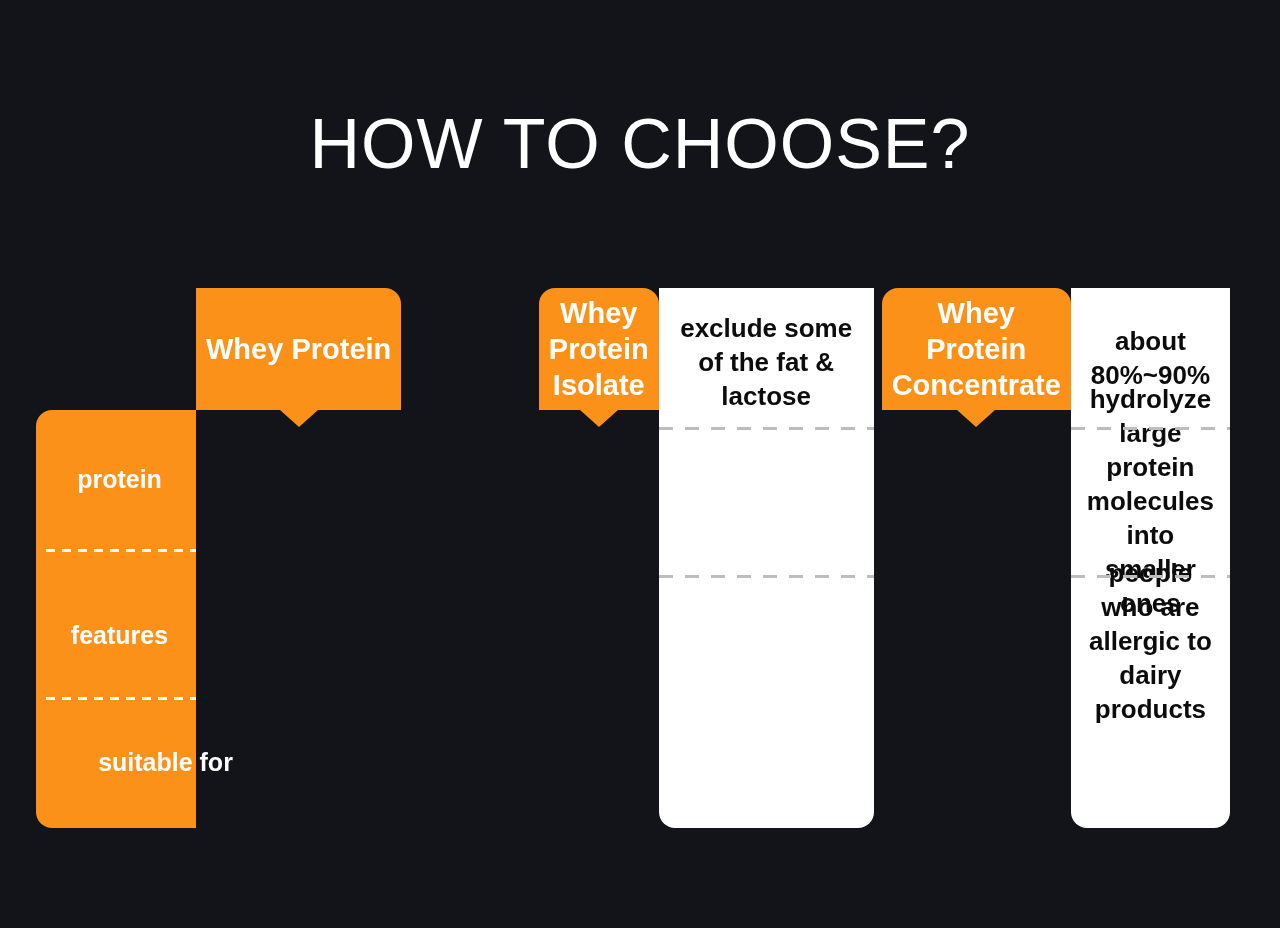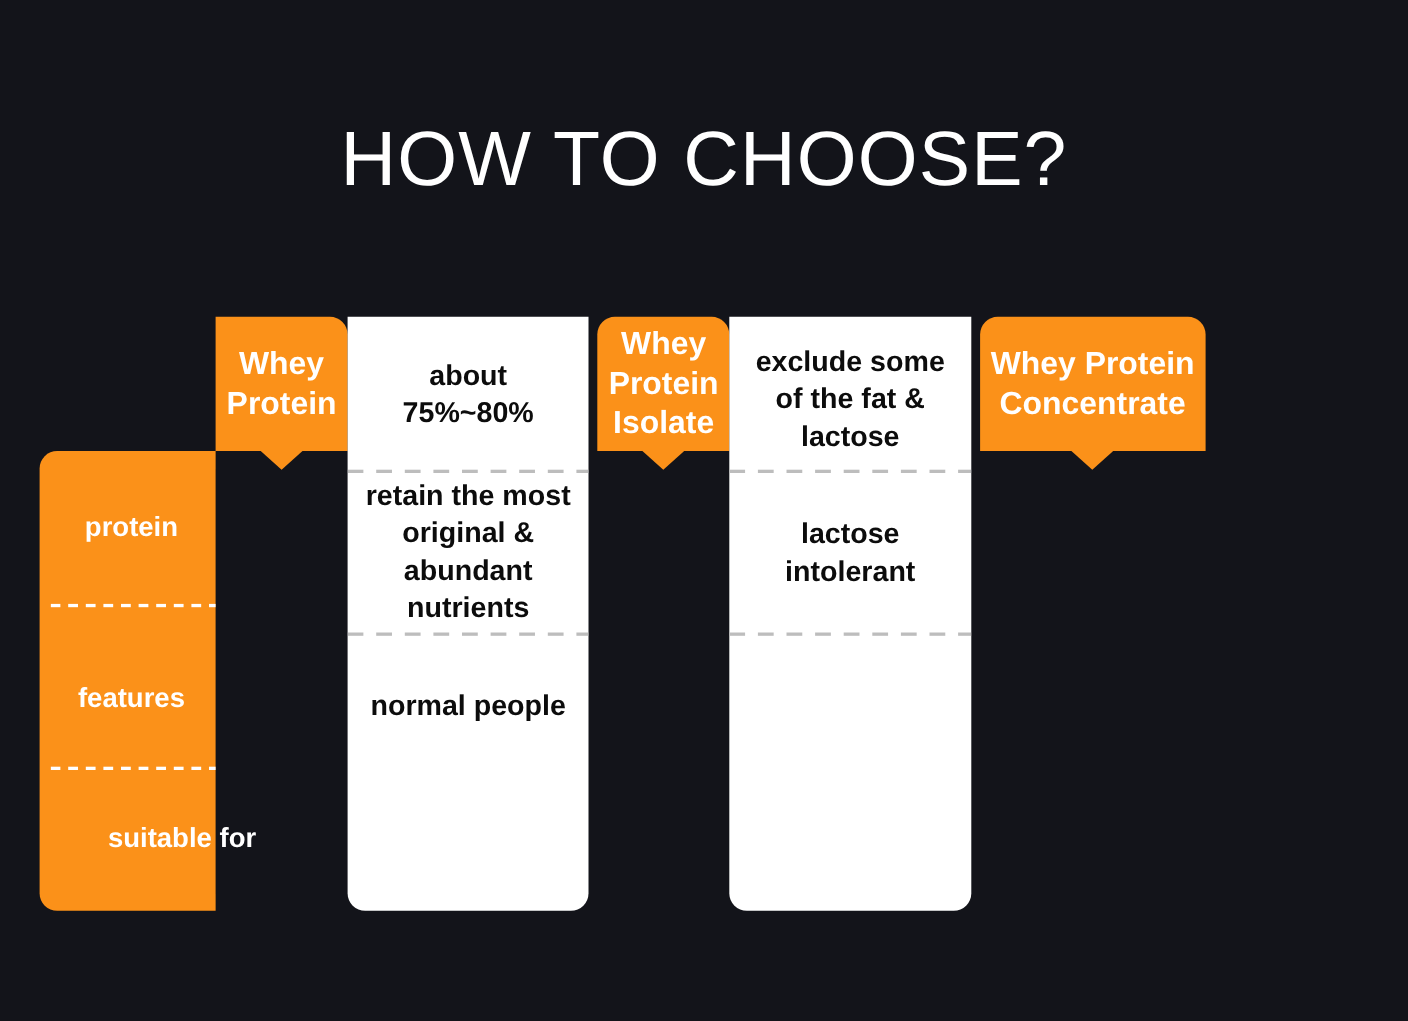--- a/index.html
+++ b/index.html
@@ -190,49 +190,48 @@
 
   <div class="columns">
 
     <div class="col">
       <div class="col-head">
         <span>
           <span>Whey Protein</span><br>
         </span>
         <span class="head-tail"></span>
       </div>
-      <div class="col-body">
-        <div class="cell r0">about 75%~80%</div>
-        <div class="cell r1">retain the most original &amp; abundant nutrients</div>
-        <div class="cell r2">normal people</div>
-        <div class="cell-dash d0"></div>
-        <div class="cell-dash d1"></div>
-      </div>
     </div>
 
     <div class="col">
       <div class="col-head">
         <span>
           <span>Whey Protein</span><br>
           <span>Isolate</span>
         </span>
         <span class="head-tail"></span>
       </div>
       <div class="col-body">
         <div class="cell r1">exclude some of the fat &amp; lactose</div>
-        <div class="cell r2">lactose intolerant</div>
         <div class="cell-dash d0"></div>
         <div class="cell-dash d1"></div>
       </div>
     </div>
 
     <div class="col">
       <div class="col-head">
         <span>
           <span>Whey Protein</span><br>
           <span>Concentrate</span>
         </span>
         <span class="head-tail"></span>
       </div>
+      <div class="col-body">
+        <div class="cell r0">about 80%~90%</div>
+        <div class="cell r1">hydrolyze large protein molecules into smaller ones</div>
+        <div class="cell r2">people who are allergic to dairy products</div>
+        <div class="cell-dash d0"></div>
+        <div class="cell-dash d1"></div>
+      </div>
     </div>
 
   </div>
 </div>
 
 </body></html>

